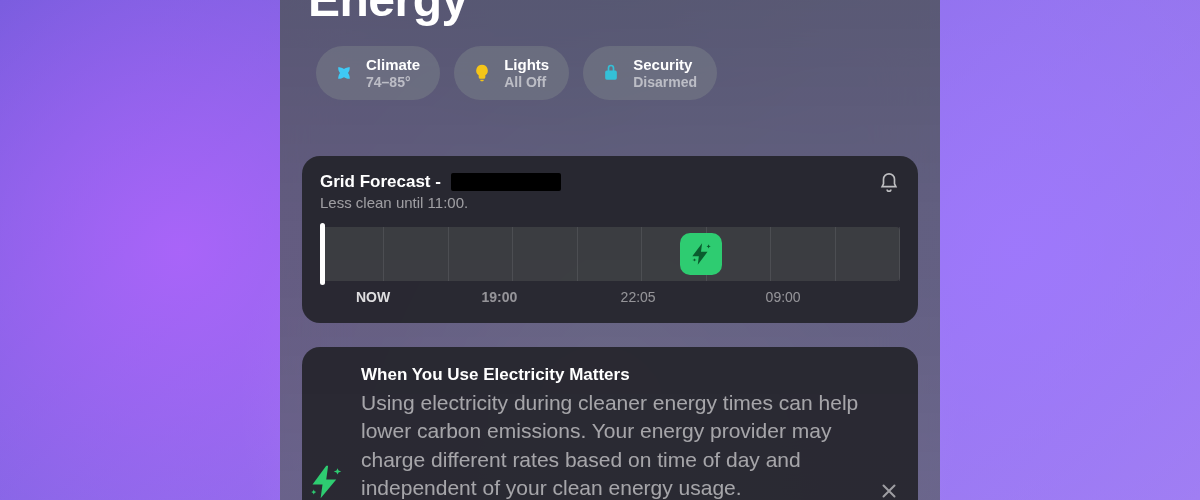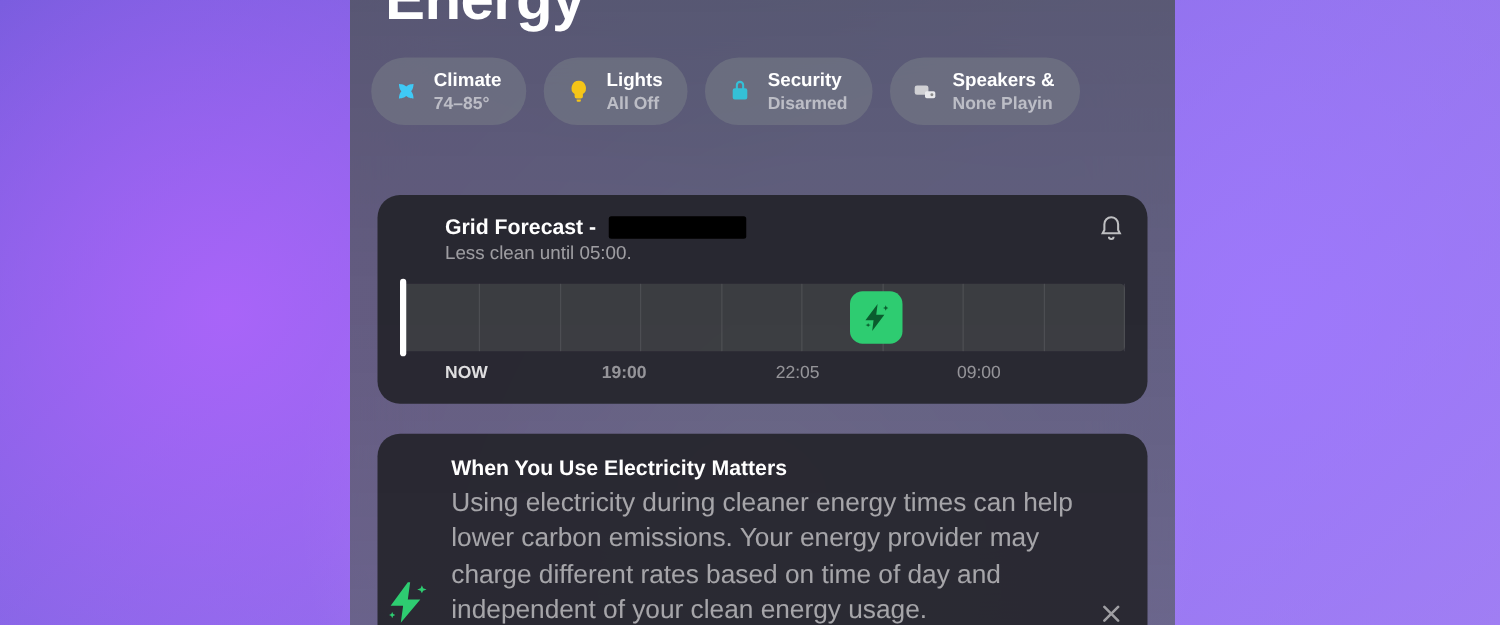--- a/index.html
+++ b/index.html
@@ -29,21 +29,21 @@
       top: -28px;
       left: 28px;
       font-size: 48px;
       font-weight: 700;
       color: #fff;
       letter-spacing: -0.5px;
     }
     .status-row {
       display: flex;
       gap: 14px;
-      padding: 46px 22px 0 17px;
+      padding: 46px 22px 0 36px;
       overflow: hidden;
     }
     .status-pill {
       background: rgba(120,125,135,0.55);
       border-radius: 28px;
       padding: 10px 20px 10px 16px;
       display: flex;
       align-items: center;
       gap: 10px;
       flex: 0 0 auto;
@@ -58,21 +58,21 @@
     }
     .status-pill .labels { display: flex; flex-direction: column; line-height: 1.15; }
     .status-pill .title { color: #fff; font-size: 15px; font-weight: 600; }
     .status-pill .sub { color: rgba(255,255,255,0.55); font-size: 14px; font-weight: 700; }
     .forecast-card {
       margin: 56px 22px 0 22px;
       background: rgba(30,32,35,0.85);
       border-radius: 18px;
       padding: 16px 18px 14px 18px;
     }
-    .forecast-head { display: flex; justify-content: space-between; align-items: flex-start; margin-left: 36px; }
+    .forecast-head { display: flex; justify-content: space-between; align-items: flex-start; }
     .forecast-title-row { display: flex; align-items: center; gap: 6px; }
     .forecast-title { color: #fff; font-size: 17px; font-weight: 600; }
     .redacted { display:inline-block; width: 110px; height: 18px; background: #000; border-radius: 2px; margin-left: 4px; }
     .forecast-sub { color: rgba(255,255,255,0.55); font-size: 15px; margin-top: 2px; }
     .bell-btn { width: 22px; height: 22px; color: rgba(255,255,255,0.7); }
     .timeline {
       margin-top: 16px;
       height: 54px;
       background: rgba(70,72,76,0.65);
       border-radius: 4px;
@@ -172,44 +172,31 @@
         <svg viewBox="0 0 24 24" width="20" height="20" fill="#34c0d7">
             <path d="M12 2a4 4 0 0 1 4 4v3h1a2 2 0 0 1 2 2v7a2 2 0 0 1-2 2H7a2 2 0 0 1-2-2v-7a2 2 0 0 1 2-2h1V6a4 4 0 0 1 4-4zm0 2a2 2 0 0 0-2 2v3h4V6a2 2 0 0 0-2-2z"></path>
           </svg>
       </span>
       <span class="labels">
         <span class="title">Security</span>
         <span class="sub">Disarmed</span>
       </span>
     </div>
 
-    <div class="status-pill">
-      <span class="icon-wrap">
-        <svg viewBox="0 0 24 24" width="22" height="22" fill="#d0d0d4">
-            <rect x="3" y="7" width="12" height="8" rx="2"></rect>
-            <rect x="12" y="12" width="9" height="6" rx="1.5" fill="#e8e8ec"></rect>
-            <circle cx="18" cy="15" r="1.3" fill="#888"></circle>
-          </svg>
-      </span>
-      <span class="labels">
-        <span class="title">Speakers &amp;</span>
-        <span class="sub">None Playin</span>
-      </span>
-    </div>
 
   </div>
 
   <div class="forecast-card">
     <div class="forecast-head">
       <div>
         <div class="forecast-title-row">
           <span class="forecast-title">Grid Forecast - </span>
           <span class="redacted"></span>
         </div>
-        <div class="forecast-sub">Less clean until 05:00.</div>
+        <div class="forecast-sub">Less clean until 11:00.</div>
       </div>
       <span class="bell-btn">
         <svg viewBox="0 0 24 24" width="22" height="22" fill="none" stroke="currentColor" stroke-width="1.8">
             <path d="M6 8a6 6 0 1 1 12 0v5l1.5 3H4.5L6 13V8z"></path>
             <path d="M10 19a2 2 0 0 0 4 0"></path>
           </svg>
       </span>
     </div>
 
     <div class="timeline">

